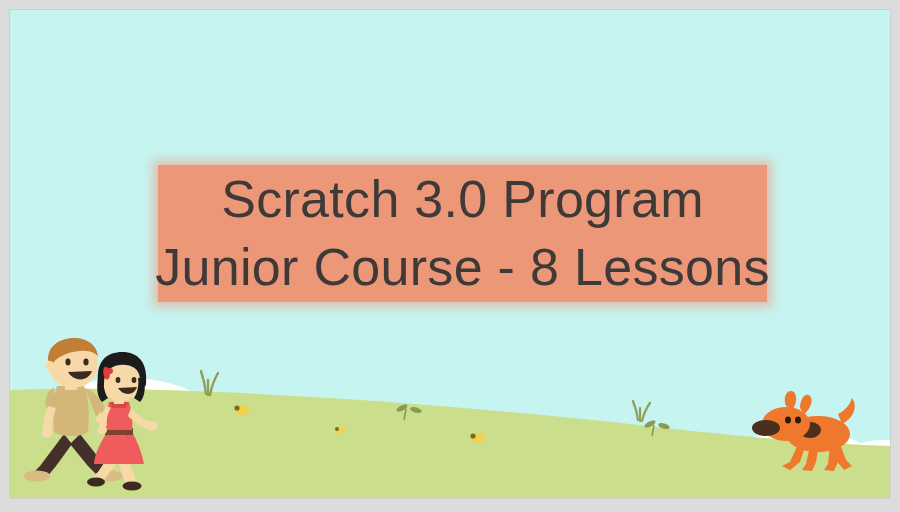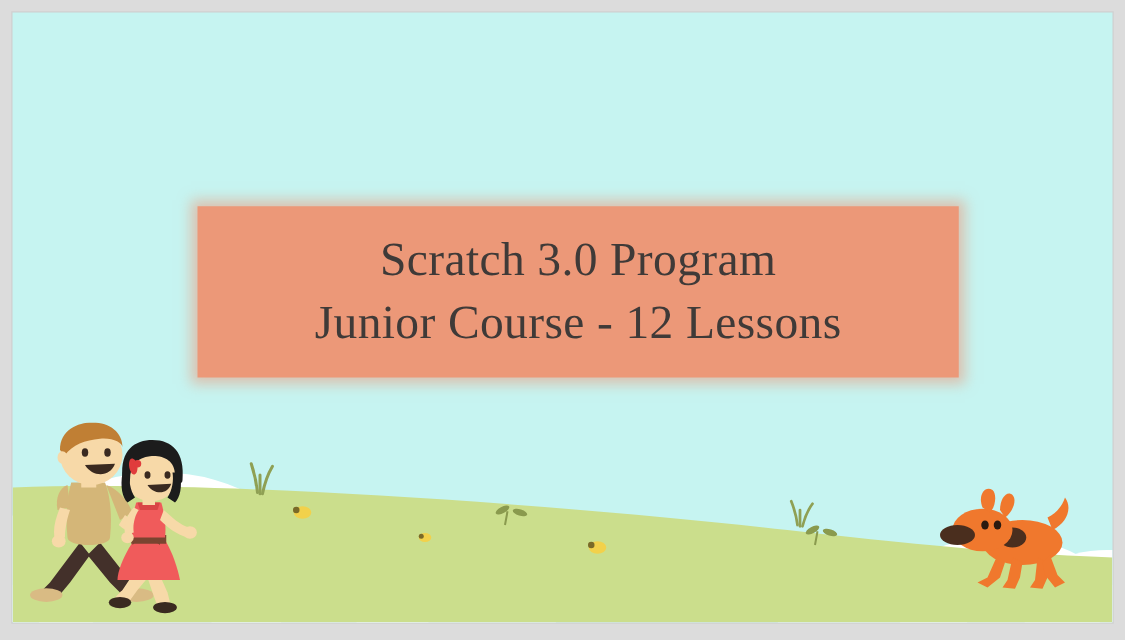--- a/index.html
+++ b/index.html
@@ -71,23 +71,23 @@
     background: #ec9878;
     box-shadow: 0 0 10px 5px rgba(236,152,120,0.55);
     display: flex;
     flex-direction: column;
     align-items: center;
     justify-content: center;
   }
 
   .title-line {
     color: #3f3a38;
-    font-family: Liberation Serif, serif;
+    font-family: Liberation Sans, sans-serif;
     font-weight: 400;
-    font-size: 38px;
+    font-size: 52px;
     line-height: 1.30;
     letter-spacing: 0.3px;
     white-space: nowrap;
     text-align: center;
   }
 </style>
 </head>
 <body>
 
 <div id="slide-frame">
@@ -252,17 +252,17 @@
         <path d="M776,68 C772,58 778,50 784,54 C788,58 786,68 782,72 Z" fill="#f0782d"></path>
         <path d="M790,70 C790,60 796,54 800,58 C804,62 800,72 794,76 Z" fill="#f0782d"></path>
 
         <ellipse cx="778" cy="82" rx="3" ry="3.6" fill="#2a1a10"></ellipse>
         <ellipse cx="788" cy="82" rx="3" ry="3.6" fill="#2a1a10"></ellipse>
       </g>
     </svg>
 
     <div id="title-box">
       <div class="title-line">Scratch 3.0 Program</div>
-      <div class="title-line">Junior Course - 12 Lessons</div>
+      <div class="title-line">Junior Course - 8 Lessons</div>
     </div>
 
   </div>
 </div>
 
 </body></html>

